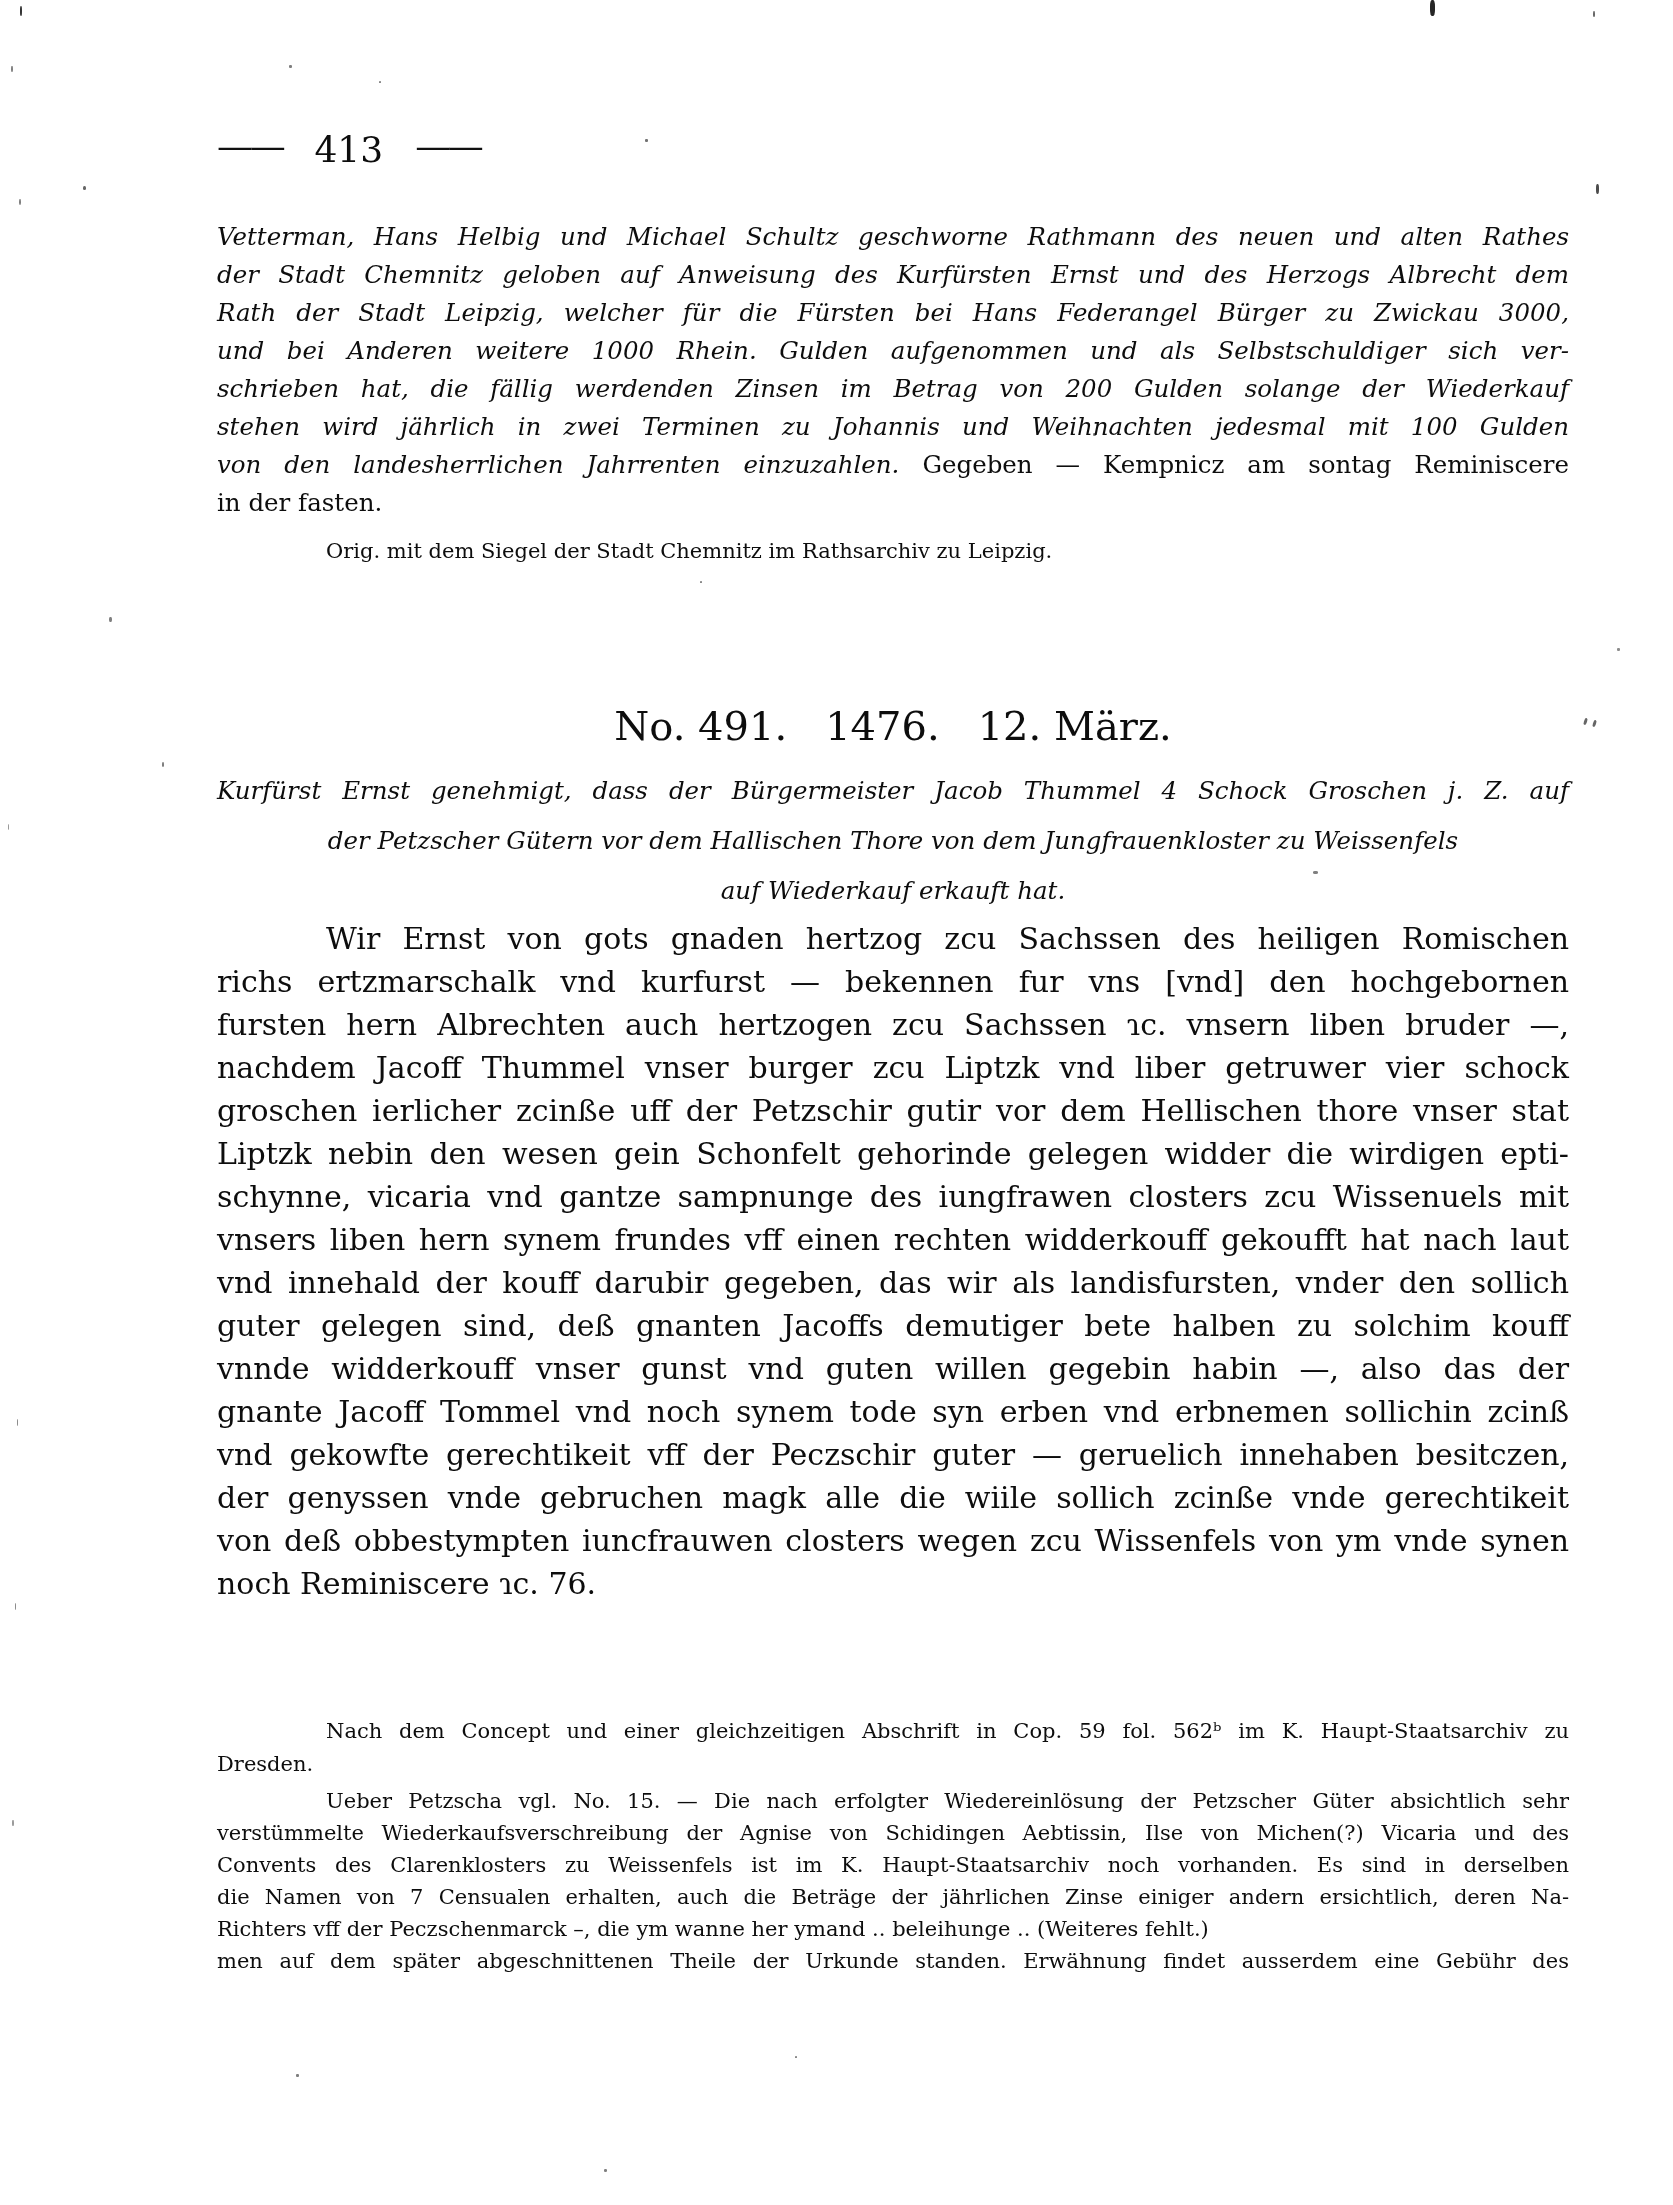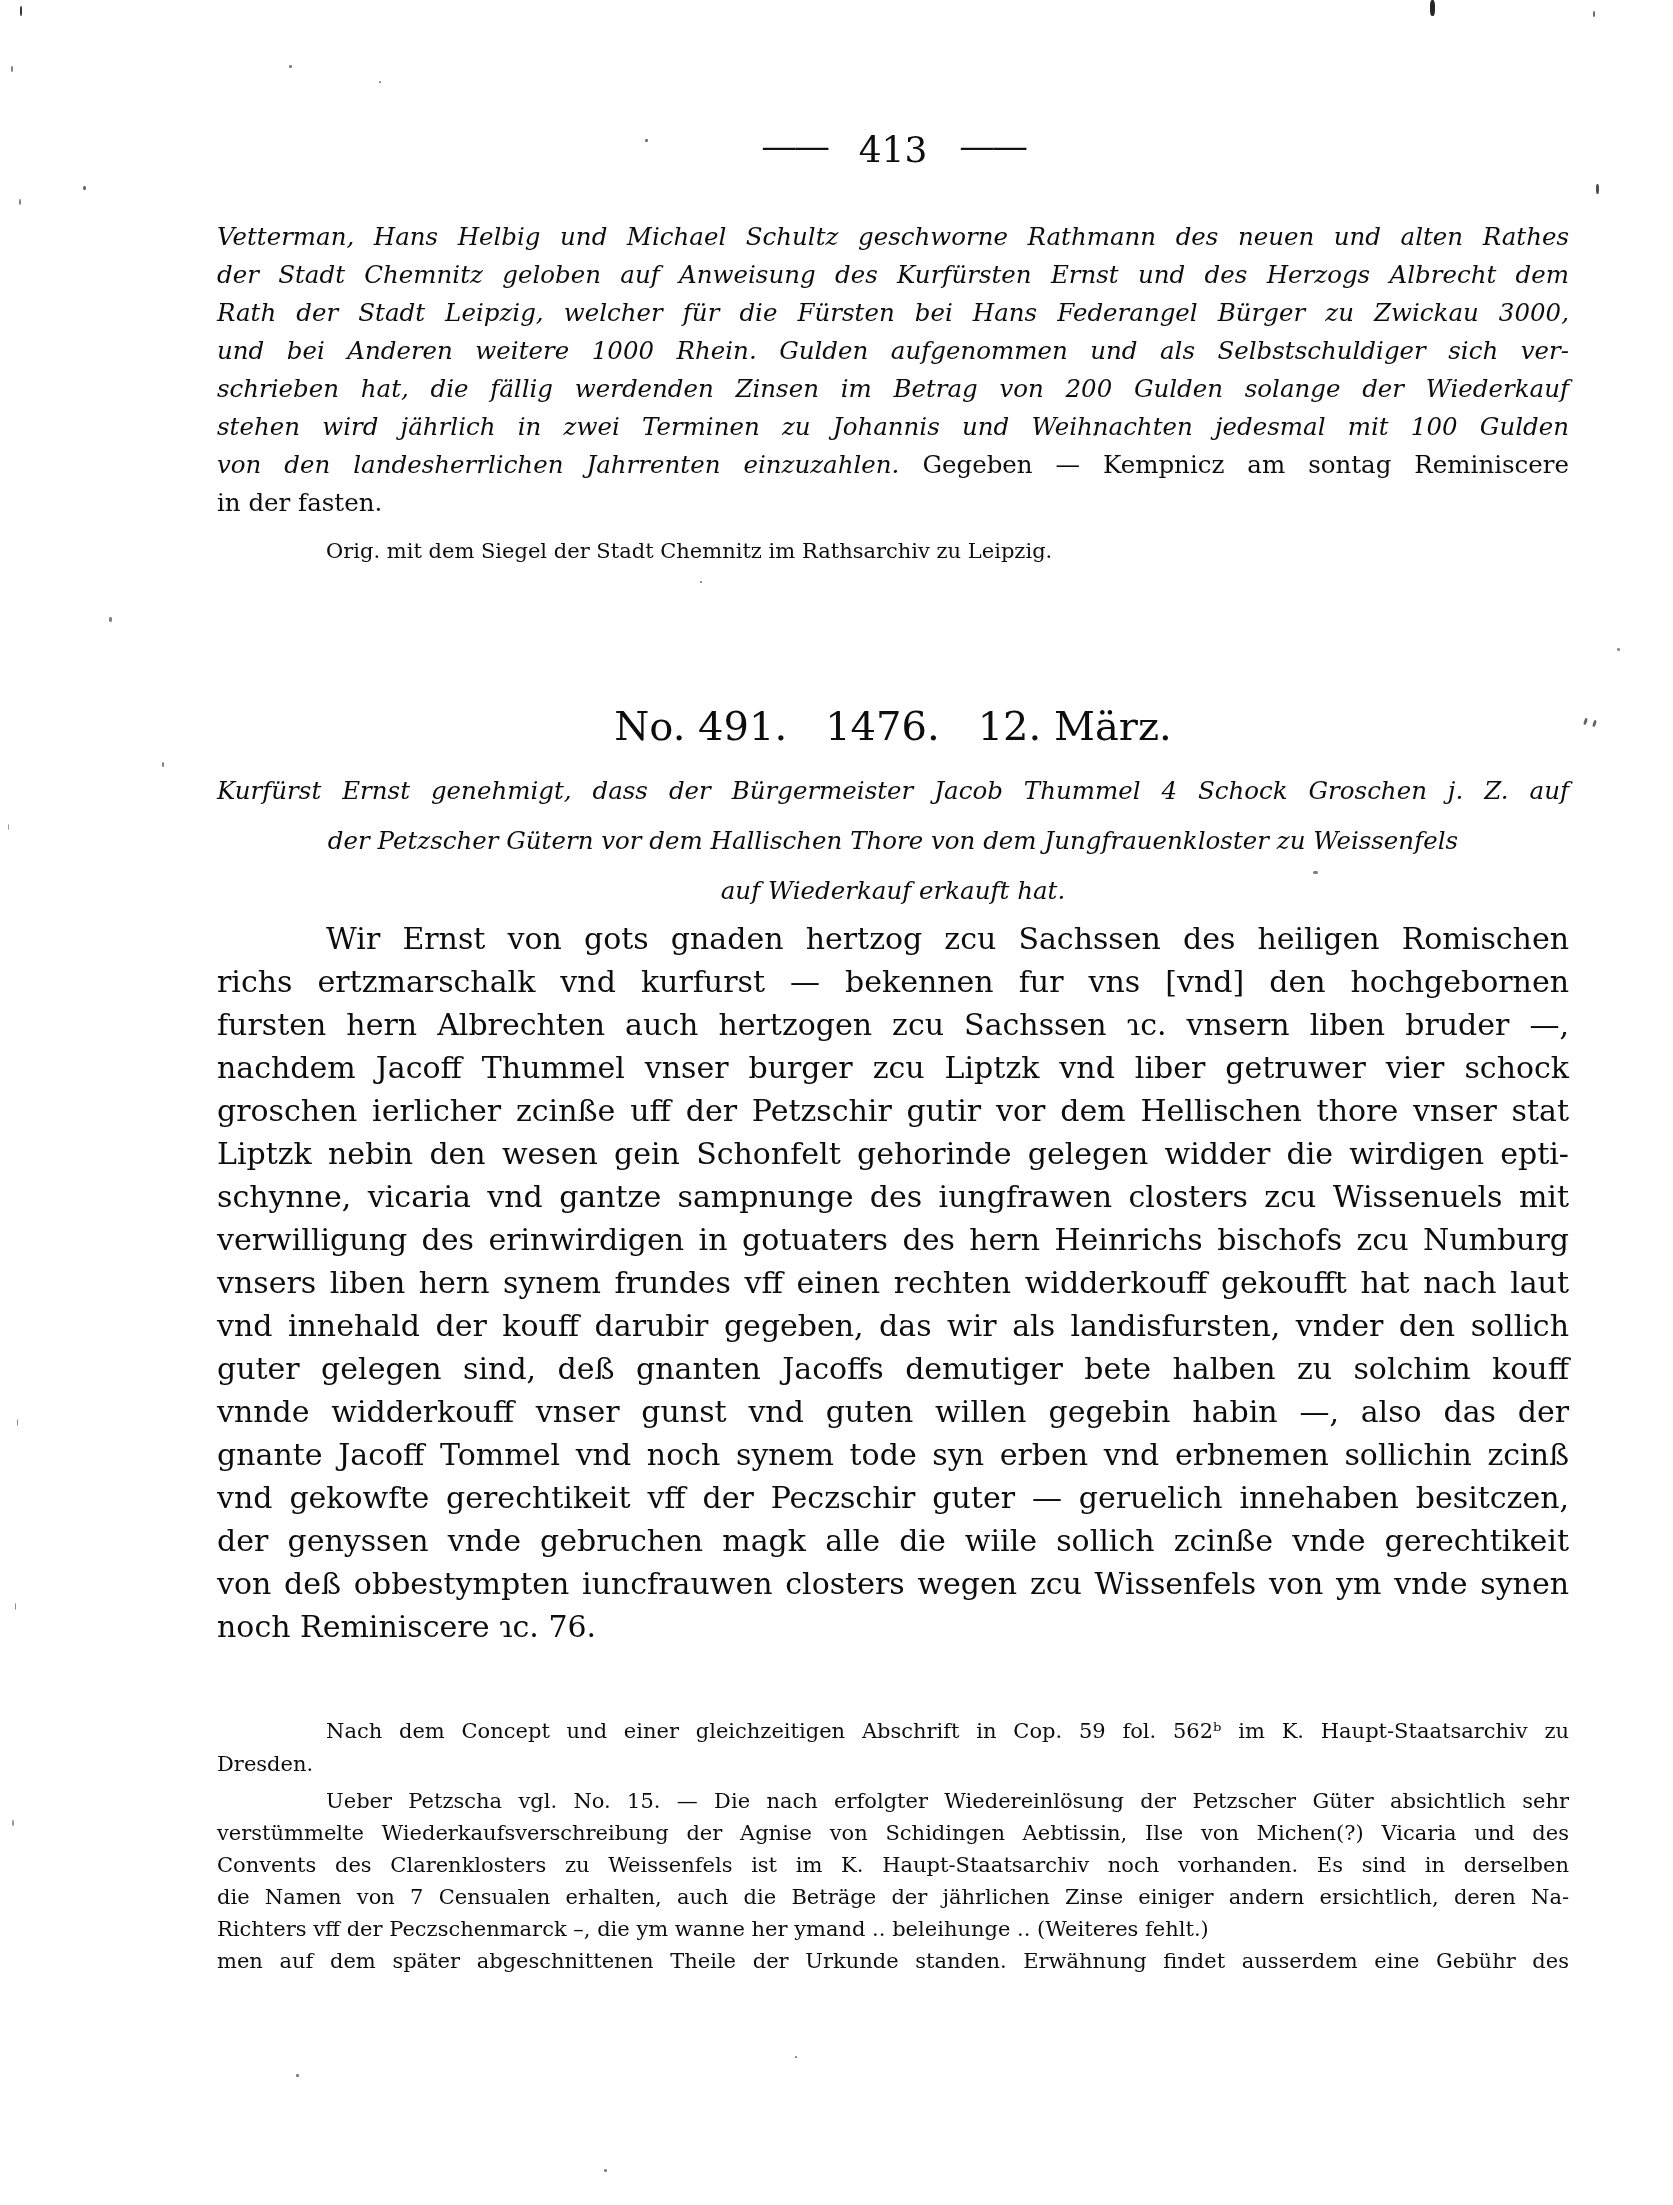--- a/index.html
+++ b/index.html
@@ -7,21 +7,21 @@
     position:relative;
     width:1673px;
     height:2205px;
     background:#ffffff;
     color:#0d0d0d;
     font-family:"DejaVu Serif","Liberation Serif",serif;
     overflow:hidden;
   }
   .col{position:absolute;left:217px;width:1352px;}
   
-  .pagenum{top:130px;text-align:center;font-size:36px;line-height:40px;white-space:nowrap;}
+  .pagenum{top:130px;font-size:36px;line-height:40px;white-space:nowrap;}
   .pagenum .dash{letter-spacing:-3.3px;position:relative;top:-4.5px;color:#101010;}
   .pagenum .num{margin:0 32px;font-weight:500;}
   
   .regest{top:218px;font-size:24.5px;line-height:38px;}
   .it{font-style:italic;}
   .ro{font-style:normal;}
   .jl{text-align:justify;text-align-last:justify;}
   .lf{text-align:left;text-align-last:left;}
   .ctr{text-align:center;text-align-last:center;margin-top:11px;}
   .rline{height:38px;}
@@ -76,21 +76,20 @@
   </div>
 
   <div class="col charter">
     <div class="bline jl ind">Wir Ernst von gots gnaden hertzog zcu Sachssen des heiligen Romischen</div>
     <div class="bline jl">richs ertzmarschalk vnd kurfurst — bekennen fur vns [vnd] den hochgebornen</div>
     <div class="bline jl">fursten hern Albrechten auch hertzogen zcu Sachssen ɿc. vnsern liben bruder —,</div>
     <div class="bline jl">nachdem Jacoff Thummel vnser burger zcu Liptzk vnd liber getruwer vier schock</div>
     <div class="bline jl">groschen ierlicher zcinße uff der Petzschir gutir vor dem Hellischen thore vnser stat</div>
     <div class="bline jl">Liptzk nebin den wesen gein Schonfelt gehorinde gelegen widder die wirdigen epti-</div>
     <div class="bline jl">schynne, vicaria vnd gantze sampnunge des iungfrawen closters zcu Wissenuels mit</div>
-    <div class="bline jl">verwilligung des erinwirdigen in gotuaters des hern Heinrichs bischofs zcu Numburg</div>
     <div class="bline jl">vnsers liben hern synem frundes vff einen rechten widderkouff gekoufft hat nach laut</div>
     <div class="bline jl">vnd innehald der kouff darubir gegeben, das wir als landisfursten, vnder den sollich</div>
     <div class="bline jl">guter gelegen sind, deß gnanten Jacoffs demutiger bete halben zu solchim kouff</div>
     <div class="bline jl">vnnde widderkouff vnser gunst vnd guten willen gegebin habin —, also das der</div>
     <div class="bline jl">gnante Jacoff Tommel vnd noch synem tode syn erben vnd erbnemen sollichin zcinß</div>
     <div class="bline jl">vnd gekowfte gerechtikeit vff der Peczschir guter — geruelich innehaben besitczen,</div>
     <div class="bline jl">der genyssen vnde gebruchen magk alle die wiile sollich zcinße vnde gerechtikeit</div>
     <div class="bline jl">von deß obbestympten iuncfrauwen closters wegen zcu Wissenfels von ym vnde synen</div>
     <div class="bline lf">noch Reminiscere ɿc. 76.</div>
   </div>

